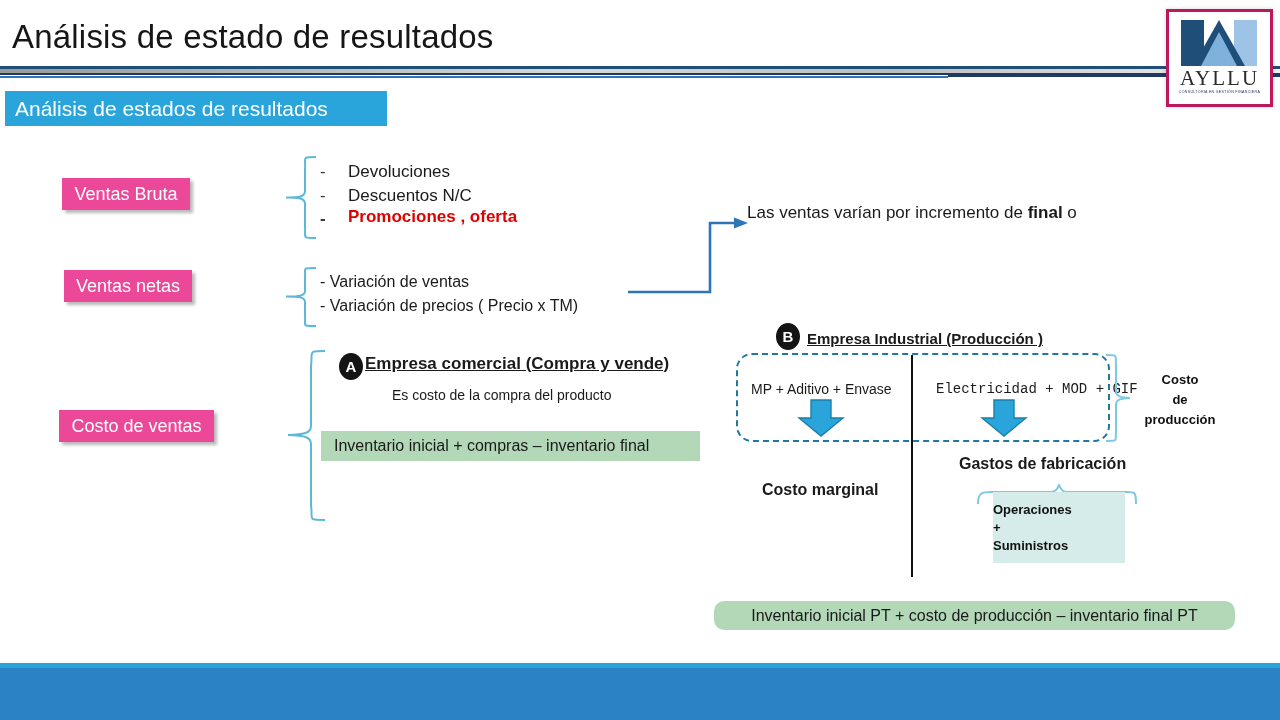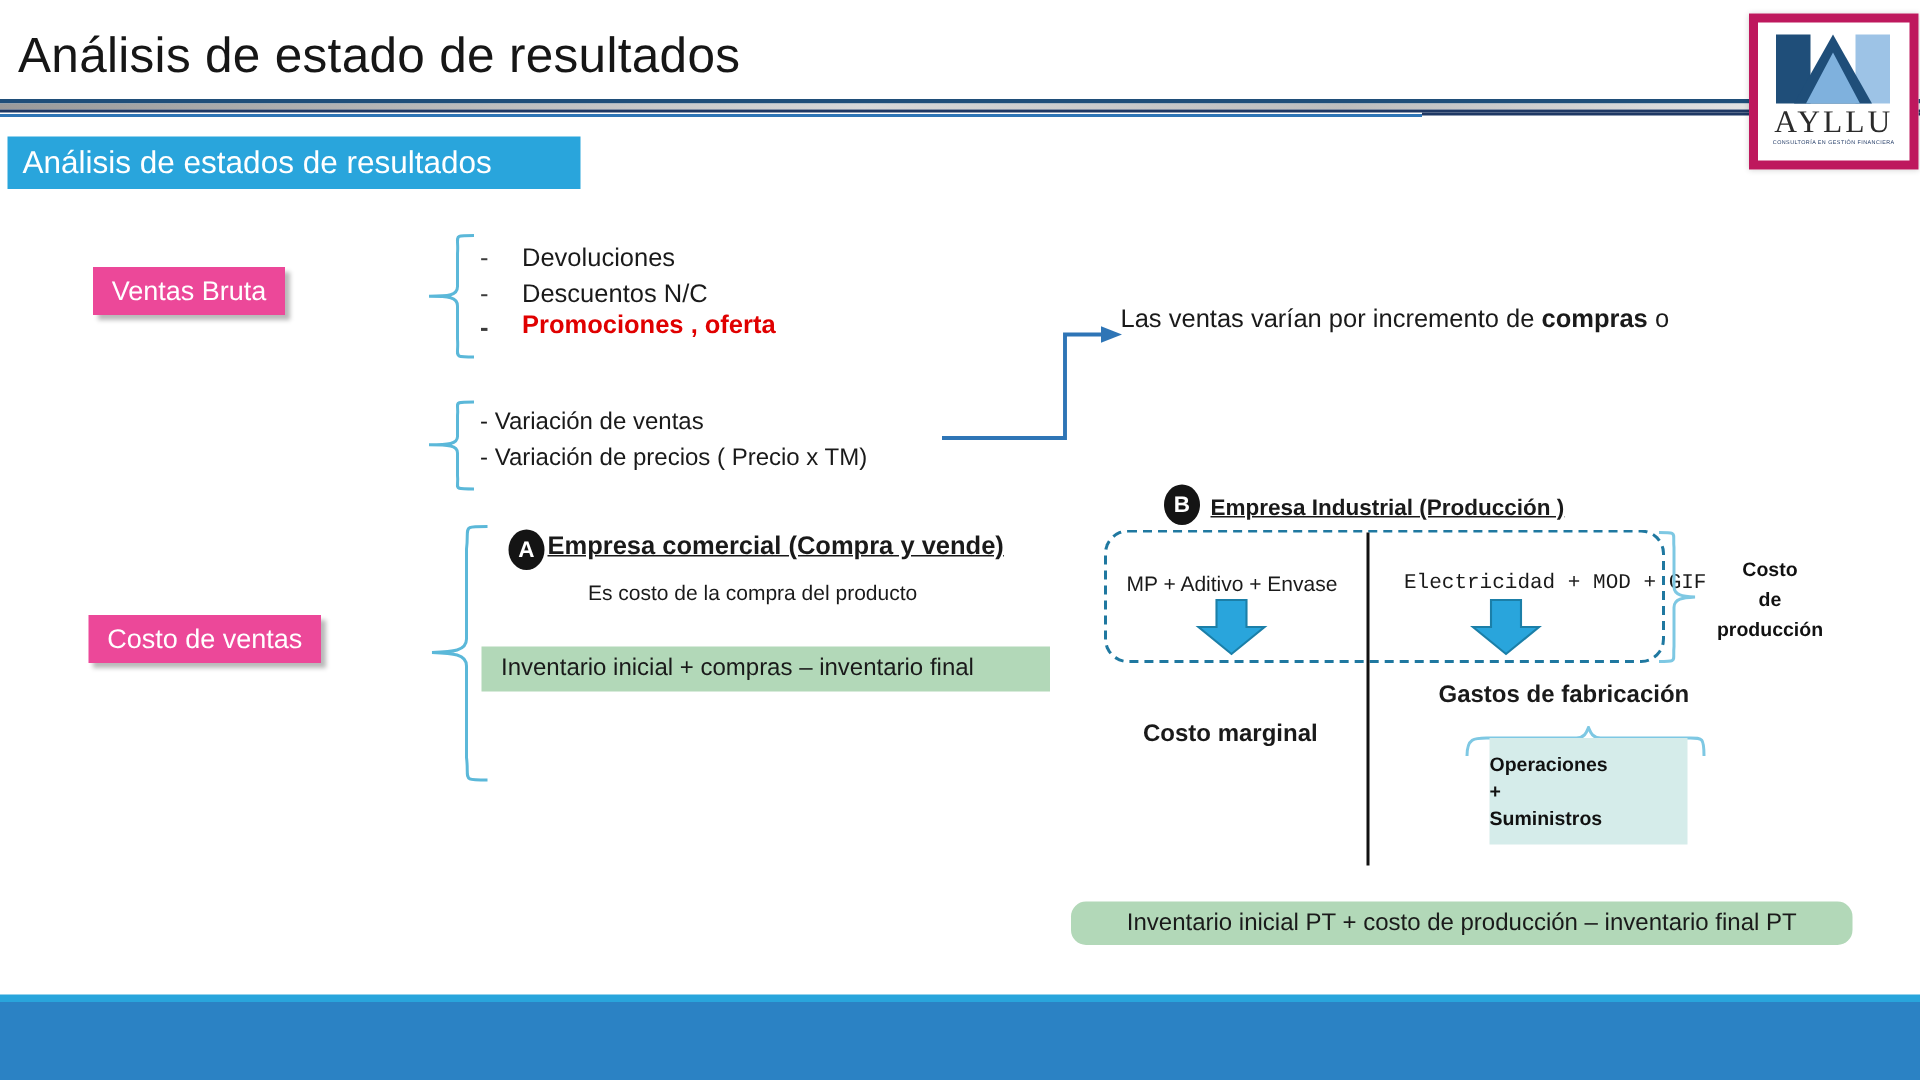--- a/index.html
+++ b/index.html
@@ -30,21 +30,21 @@
     background:#29a5dc;
   }
   .subtitle-band span{
     position:absolute;left:10px;top:6px;
     color:#ffffff;font-size:21px;white-space:nowrap;
   }
 
   
   .logo-box{
     position:absolute;left:1166px;top:9px;width:101px;height:92px;
-    background:#ffffff;border:6px solid #be185d;
+    background:#ffffff;border:3px solid #be185d;
     box-shadow:0 0 4px rgba(0,0,0,.18);
   }
   .logo-mark{position:absolute;left:10px;top:6px;width:80px;height:50px;}
   .logo-word{
     position:absolute;left:0;top:56px;width:101px;text-align:center;
     font-family:"Liberation Serif", serif;font-size:21px;color:#2b2b2b;
     letter-spacing:2px;line-height:21px;
   }
   .logo-tag{
     position:absolute;left:0;top:78px;width:101px;text-align:center;
@@ -131,20 +131,23 @@
       <polygon points="40,2 66,48 14,48" fill="#1f4e79"></polygon>
       <polygon points="40,14 58,48 22,48" fill="#7fb1dd"></polygon>
     </svg>
     <div class="logo-word">AYLLU</div>
     <div class="logo-tag">CONSULTORÍA EN GESTIÓN FINANCIERA</div>
   </div>
 
   <div class="pill" style="left:62px;top:178px;width:128px;">
     <span>Ventas Bruta</span>
   </div>
+  <div class="pill" style="left:64px;top:270px;width:128px;">
+    <span>Ventas netas</span>
+  </div>
   <div class="pill" style="left:59px;top:410px;width:155px;">
     <span>Costo de ventas</span>
   </div>
 
   <svg class="brace" style="left:283px;top:155px;width:36px;height:85px;" viewBox="0 0 36 85">
     <path d="M33 2 C18 2 23 2 22 14 L22 36 C22 42 16 42.5 3 42.5 C16 42.5 22 43 22 49 L22 71 C23 83 18 83 33 83" fill="none" stroke="#5bb8d9" stroke-width="2"></path>
   </svg>
 
   <div class="dash" style="left:320px;top:162px;">-</div>
   <div class="txt t17" style="left:348px;top:162px;">Devoluciones</div>
@@ -161,21 +164,21 @@
 
   <div class="txt t16" style="left:320px;top:273px;">- Variación de ventas</div>
   <div class="txt t16" style="left:320px;top:297px;">- Variación de precios ( Precio x TM)</div>
 
   <svg style="position:absolute;left:620px;top:210px;width:140px;height:100px;" viewBox="0 0 140 100">
     <path d="M8 82 L90 82 L90 13 L116 13" fill="none" stroke="#2e75b6" stroke-width="2.6"></path>
     <polygon points="128,13 114,7.5 114,18.5" fill="#2e75b6"></polygon>
   </svg>
 
   <div class="txt t17" style="left:747px;top:203px;">
-    <span>Las ventas  varían por incremento de </span><span class="b">compras</span><span> o</span>
+    <span>Las ventas  varían por incremento de </span><span class="b">final</span><span> o</span>
   </div>
 
   <svg class="brace" style="left:285px;top:348px;width:42px;height:178px;" viewBox="0 0 42 178">
     <path d="M40 3 C22 3 28 3 26 18 L26 78 C26 86 17 86.5 3 87 C17 87.5 26 88 26 96 L26 157 C28 172 22 172 40 172" fill="none" stroke="#5bb8d9" stroke-width="2"></path>
   </svg>
 
   <div class="badge" style="left:339px;top:353px;">A</div>
   <div class="txt t17 ul-title" style="left:365px;top:354px;">Empresa comercial (Compra y vende)</div>
   <div class="txt t14" style="left:392px;top:387px;">Es costo de la compra del producto</div>
   <div class="hl" style="left:321px;top:431px;width:366px;height:30px;padding-left:13px;font-size:16px;">Inventario inicial + compras – inventario final</div>

